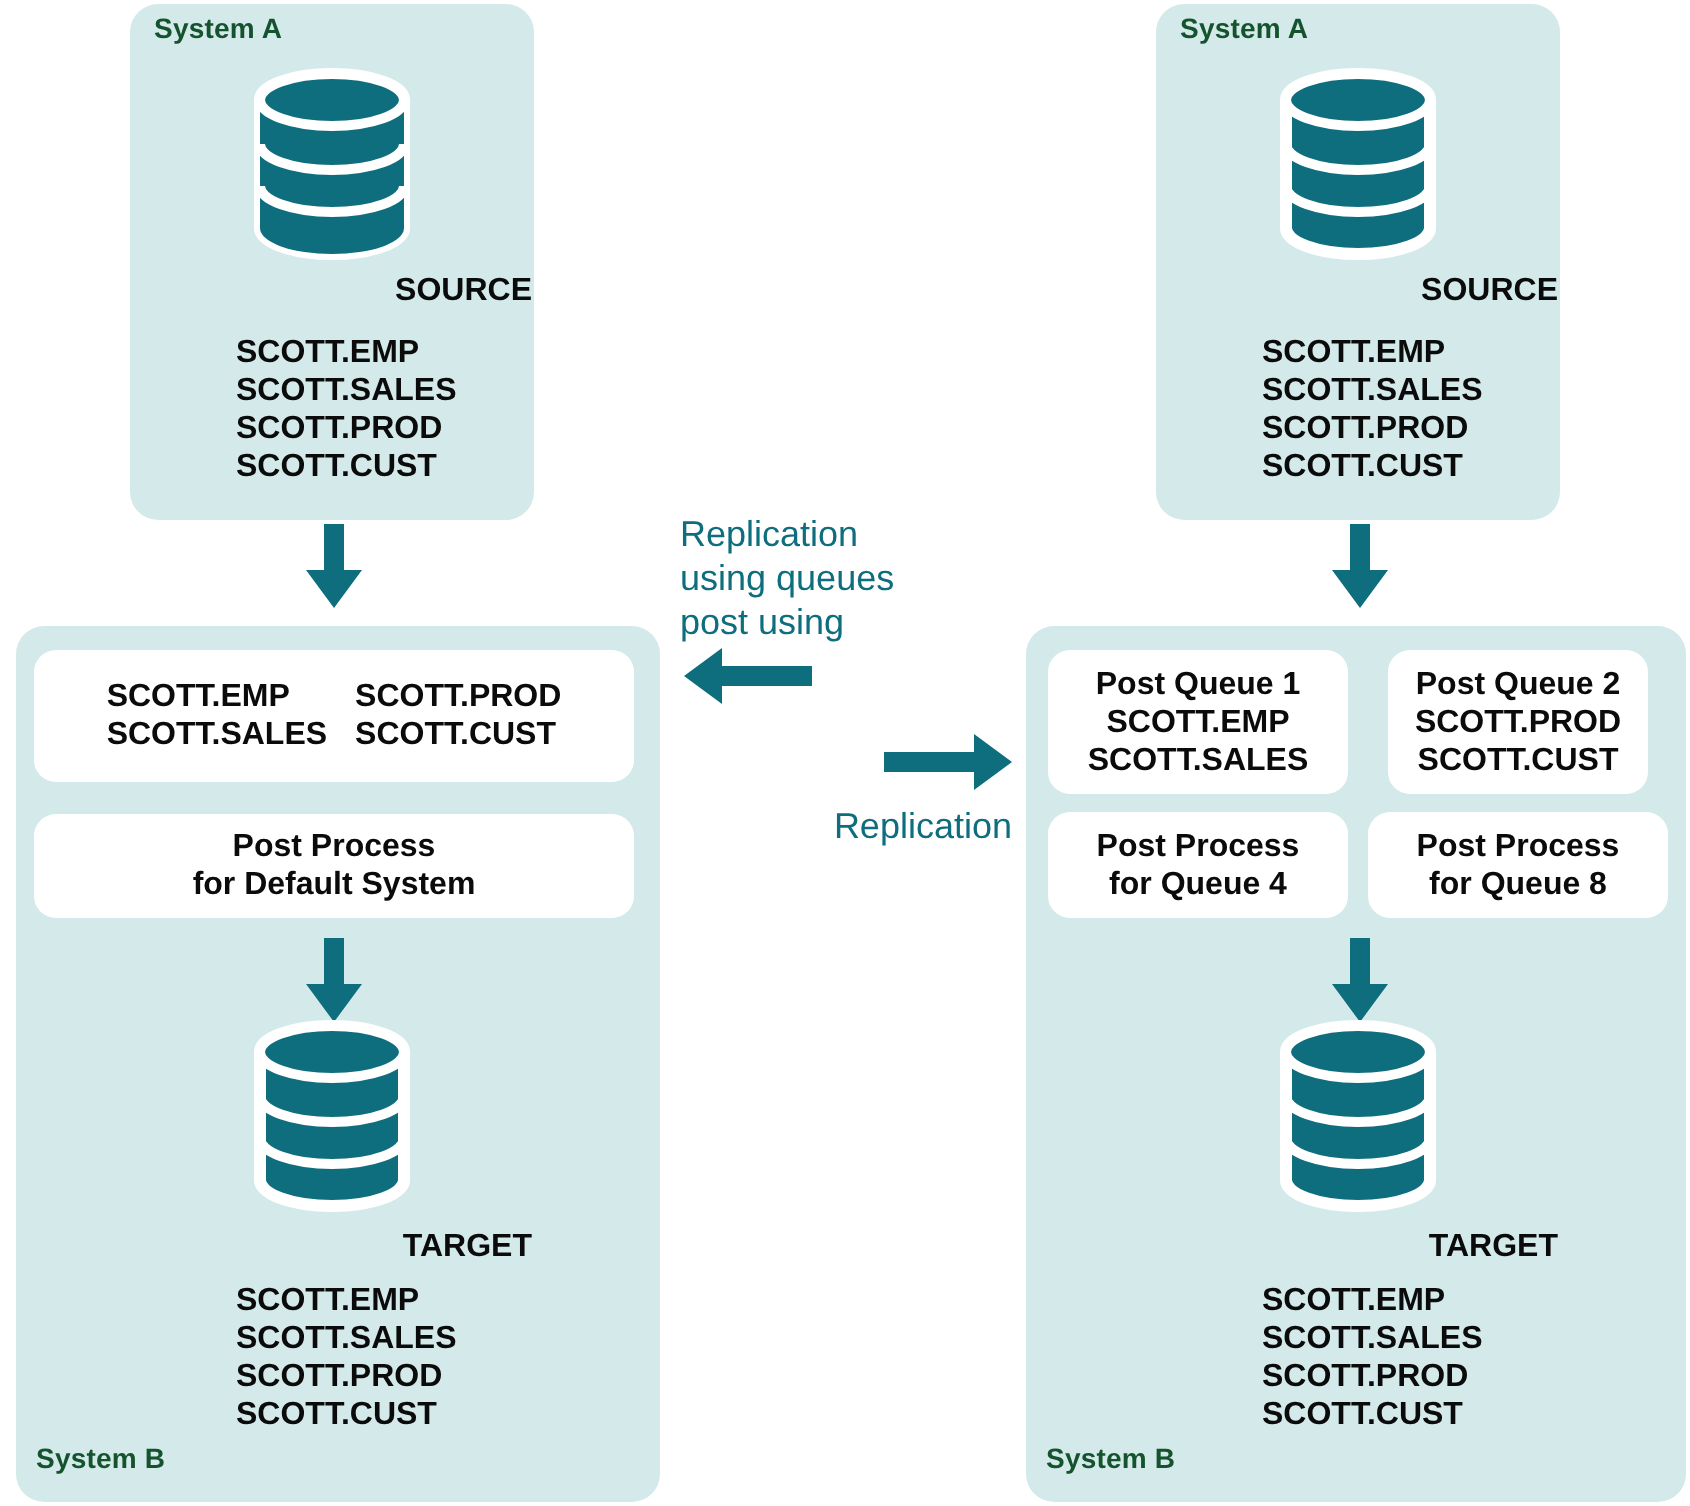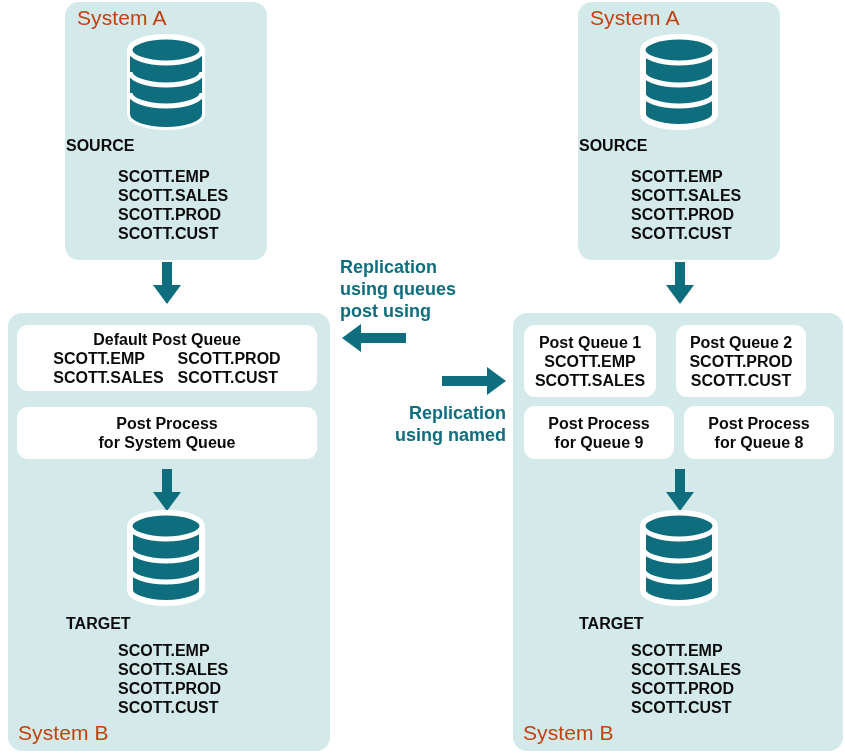--- a/index.html
+++ b/index.html
@@ -17,42 +17,42 @@
 
   .panel {
     position: absolute;
     background: #d4eaea;
     border-radius: 14px;
     box-sizing: border-box;
   }
 
   .sys-title {
     position: absolute;
-    color: #c2410c;
-    font-size: 21px;
-    font-weight: normal;
+    color: #14532d;
+    font-size: 14px;
+    font-weight: bold;
     letter-spacing: 0.1px;
     white-space: nowrap;
   }
 
   
   .db {
     position: absolute;
     width: 82px;
     height: 96px;
   }
   .db svg { display:block; width:100%; height:100%; }
 
   
   .caption {
     position: absolute;
     color: #0b0b0b;
     font-size: 16px;
     font-weight: bold;
-    text-align: left;
+    text-align: right;
     white-space: nowrap;
   }
   .tablelist {
     position: absolute;
     color: #0b0b0b;
     font-size: 16px;
     font-weight: bold;
     line-height: 19px;
     white-space: nowrap;
   }
@@ -85,21 +85,21 @@
 
   
   .arrow { position: absolute; }
   .arrow svg { display:block; width:100%; height:100%; }
 
   
   .midlabel {
     position: absolute;
     color: #0e6e7d;
     font-size: 18px;
-    font-weight: bold;
+    font-weight: normal;
     line-height: 22px;
     white-space: nowrap;
   }
   .midlabel.right { text-align: right; }
 </style>
 </head>
 <body>
 
 <div class="panel" style="left:65px; top:2px; width:202px; height:258px;">
 </div>
@@ -129,32 +129,31 @@
 <div class="arrow" style="left:153px; top:262px; width:28px; height:42px;">
   <svg viewBox="0 0 28 42" xmlns="http://www.w3.org/2000/svg">
     <polygon points="9,0 19,0 19,23 28,23 14,42 0,23 9,23" fill="#0e6e7d"></polygon>
   </svg>
 </div>
 
 <div class="panel" style="left:8px; top:313px; width:322px; height:438px;">
 </div>
 
 <div class="wbox" style="left:17px; top:325px; width:300px; height:66px;">
-  <span class="hdr">Default Post Queue</span>
   <div class="two-col">
     <span>SCOTT.EMP</span>
     <span>SCOTT.PROD</span>
     <span>SCOTT.SALES</span>
     <span>SCOTT.CUST</span>
   </div>
 </div>
 
 <div class="wbox" style="left:17px; top:407px; width:300px; height:52px;">
   <span class="row">Post Process</span>
-  <span class="row">for System Queue</span>
+  <span class="row">for Default System</span>
 </div>
 
 <div class="arrow" style="left:153px; top:469px; width:28px; height:42px;">
   <svg viewBox="0 0 28 42" xmlns="http://www.w3.org/2000/svg">
     <polygon points="9,0 19,0 19,23 28,23 14,42 0,23 9,23" fill="#0e6e7d"></polygon>
   </svg>
 </div>
 
 <div class="db" style="left:125px; top:510px;">
   <svg viewBox="0 0 82 96" xmlns="http://www.w3.org/2000/svg">
@@ -189,21 +188,20 @@
 </div>
 
 <div class="arrow" style="left:442px; top:367px; width:64px; height:28px;">
   <svg viewBox="0 0 64 28" xmlns="http://www.w3.org/2000/svg">
     <polygon points="64,14 45,0 45,9 0,9 0,19 45,19 45,28" fill="#0e6e7d"></polygon>
   </svg>
 </div>
 
 <div class="midlabel right" style="left:334px; top:402px; width:172px;">
   <div>Replication</div>
-  <div>using named</div>
 </div>
 
 <div class="panel" style="left:578px; top:2px; width:202px; height:258px;">
 </div>
 <div class="sys-title" style="left:590px; top:6px;">System A</div>
 
 <div class="db" style="left:638px; top:34px;">
   <svg viewBox="0 0 82 96" xmlns="http://www.w3.org/2000/svg">
     <path d="M5 16 a36 13 0 0 1 72 0 v64 a36 13 0 0 1 -72 0 z" fill="#0e6e7d" stroke="#ffffff" stroke-width="6"></path>
     <ellipse cx="41" cy="16" rx="36" ry="13" fill="#0e6e7d" stroke="#ffffff" stroke-width="5"></ellipse>
@@ -223,35 +221,35 @@
 
 <div class="arrow" style="left:666px; top:262px; width:28px; height:42px;">
   <svg viewBox="0 0 28 42" xmlns="http://www.w3.org/2000/svg">
     <polygon points="9,0 19,0 19,23 28,23 14,42 0,23 9,23" fill="#0e6e7d"></polygon>
   </svg>
 </div>
 
 <div class="panel" style="left:513px; top:313px; width:330px; height:438px;">
 </div>
 
-<div class="wbox" style="left:524px; top:325px; width:132px; height:72px;">
+<div class="wbox" style="left:524px; top:325px; width:150px; height:72px;">
   <span class="hdr">Post Queue 1</span>
   <span class="row">SCOTT.EMP</span>
   <span class="row">SCOTT.SALES</span>
 </div>
 
-<div class="wbox" style="left:676px; top:325px; width:130px; height:72px;">
+<div class="wbox" style="left:694px; top:325px; width:130px; height:72px;">
   <span class="hdr">Post Queue 2</span>
   <span class="row">SCOTT.PROD</span>
   <span class="row">SCOTT.CUST</span>
 </div>
 
 <div class="wbox" style="left:524px; top:406px; width:150px; height:53px;">
   <span class="row">Post Process</span>
-  <span class="row">for Queue 9</span>
+  <span class="row">for Queue 4</span>
 </div>
 
 <div class="wbox" style="left:684px; top:406px; width:150px; height:53px;">
   <span class="row">Post Process</span>
   <span class="row">for Queue 8</span>
 </div>
 
 <div class="arrow" style="left:666px; top:469px; width:28px; height:42px;">
   <svg viewBox="0 0 28 42" xmlns="http://www.w3.org/2000/svg">
     <polygon points="9,0 19,0 19,23 28,23 14,42 0,23 9,23" fill="#0e6e7d"></polygon>

